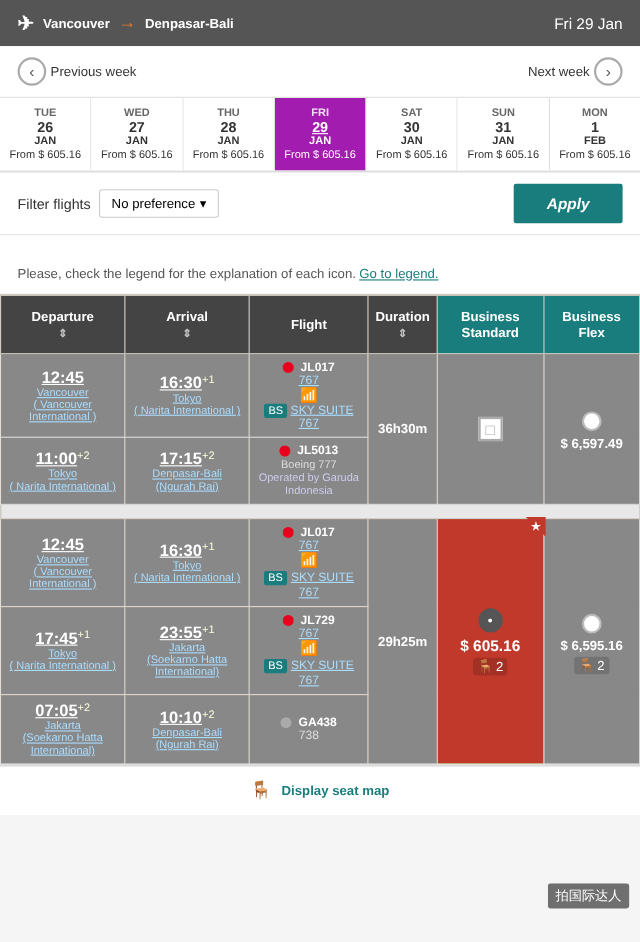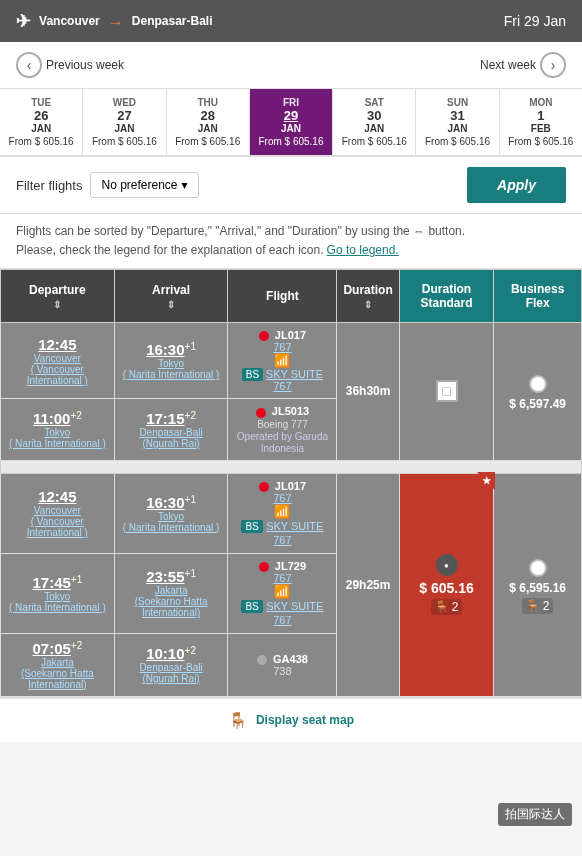--- a/index.html
+++ b/index.html
@@ -58,21 +58,21 @@
       flex: 1;
       min-width: 74px;
       text-align: center;
       padding: 8px 4px;
       cursor: pointer;
       border-right: 1px solid #e0e0e0;
       background: white;
     }
     .date-tab:last-child { border-right: none; }
     .date-tab.active {
-      background: #701a75;
+      background: #a21caf;
       color: white;
     }
     .date-tab .day-name { font-size: 10px; font-weight: bold; color: #666; }
     .date-tab.active .day-name { color: rgba(255,255,255,0.85); }
     .date-tab .day-num { font-size: 13px; font-weight: bold; color: #333; }
     .date-tab.active .day-num { color: white; text-decoration: underline; }
     .date-tab .month { font-size: 10px; font-weight: bold; color: #333; }
     .date-tab.active .month { color: white; }
     .date-tab .price { font-size: 10px; color: #333; margin-top: 2px; }
     .date-tab.active .price { color: white; }
@@ -311,21 +311,21 @@
     <span class="filter-label">Filter flights</span>
     <div class="filter-select">
       <span>No preference</span>
       <span>▾</span>
     </div>
   </div>
   <button class="apply-btn">Apply</button>
 </div>
 
 <div class="info-text">
-  <span>Flights can be sorted by "Departure," "Arrival," and "Duration" by using the ⇔ button.</span><br>
+  <br>
   <span>Please, check the legend for the explanation of each icon.</span>
   <a>Go to legend.</a>
 </div>
 
 <table class="flights-table">
   <thead>
     <tr>
       <th class="th-departure">
         <span>Departure</span>
         <span class="sort-arrows light">⇕</span>
@@ -335,21 +335,21 @@
         <span class="sort-arrows light">⇕</span>
       </th>
       <th class="th-flight">
         <span>Flight</span>
       </th>
       <th class="th-duration">
         <span>Duration</span>
         <span class="sort-arrows light">⇕</span>
       </th>
       <th class="th-business-std">
-        <span>Duration Standard</span>
+        <span>Business Standard</span>
       </th>
       <th class="th-business-flex">
         <span>Business Flex</span>
       </th>
     </tr>
   </thead>
   <tbody>
 
     <tr>
       <td class="cell-depart">

